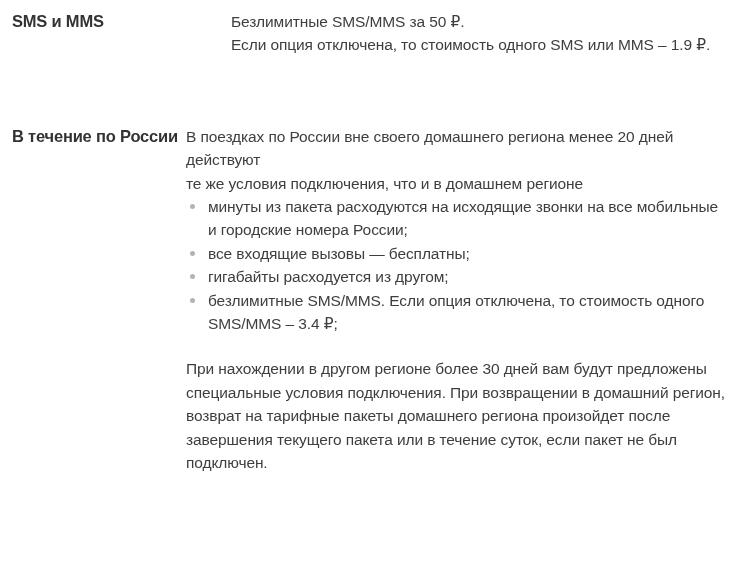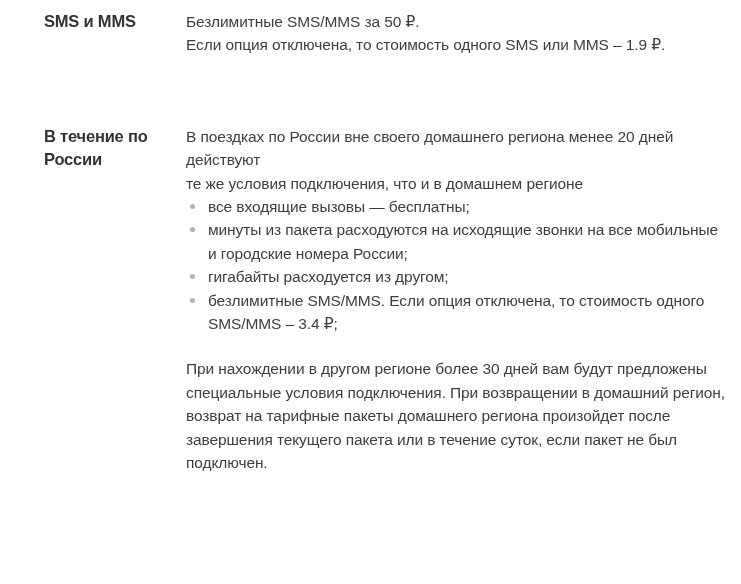--- a/index.html
+++ b/index.html
@@ -23,27 +23,26 @@
     grid-template-columns: 174px 551px;
     align-items: start;
   }
   .row + .row { margin-top: 42px; }
   .label {
     font-weight: bold;
     font-size: 16.5px;
     letter-spacing: -0.2px;
     color: var(--label, #333333);
     line-height: 23.4px;
-    margin-left: 32px;
   }
   .content p {
     margin: 0;
     white-space: pre-line;
   }
-  .content p.para-gap { margin-bottom: 26px; }
+  .content p.para-gap { margin-bottom: 26px; margin-left: 45px; }
   ul.bullets {
     list-style: none;
     margin: 0 0 22px 0;
     padding: 0;
   }
   ul.bullets li {
     position: relative;
     padding-left: 22px;
     white-space: pre-line;
   }
@@ -68,23 +67,23 @@
 Если опция отключена, то стоимость одного SMS или MMS – 1.9 ₽.</p>
     </div>
   </section>
 
   <section class="row">
     <div class="label">В течение по России</div>
     <div class="content">
       <p>В поездках по России вне своего домашнего региона менее 20 дней действуют
 те же условия подключения, что и в домашнем регионе</p>
       <ul class="bullets">
-        <li>все входящие вызовы — бесплатны;</li>
         <li>минуты из пакета расходуются на исходящие звонки на все мобильные
 и городские номера России;</li>
+        <li>все входящие вызовы — бесплатны;</li>
         <li>гигабайты расходуется из другом;</li>
         <li>безлимитные SMS/MMS. Если опция отключена, то стоимость одного
 SMS/MMS – 3.4 ₽;</li>
       </ul>
       <p>При нахождении в другом регионе более 30 дней вам будут предложены
 специальные условия подключения. При возвращении в домашний регион,
 возврат на тарифные пакеты домашнего региона произойдет после
 завершения текущего пакета или в течение суток, если пакет не был
 подключен.</p>
     </div>

